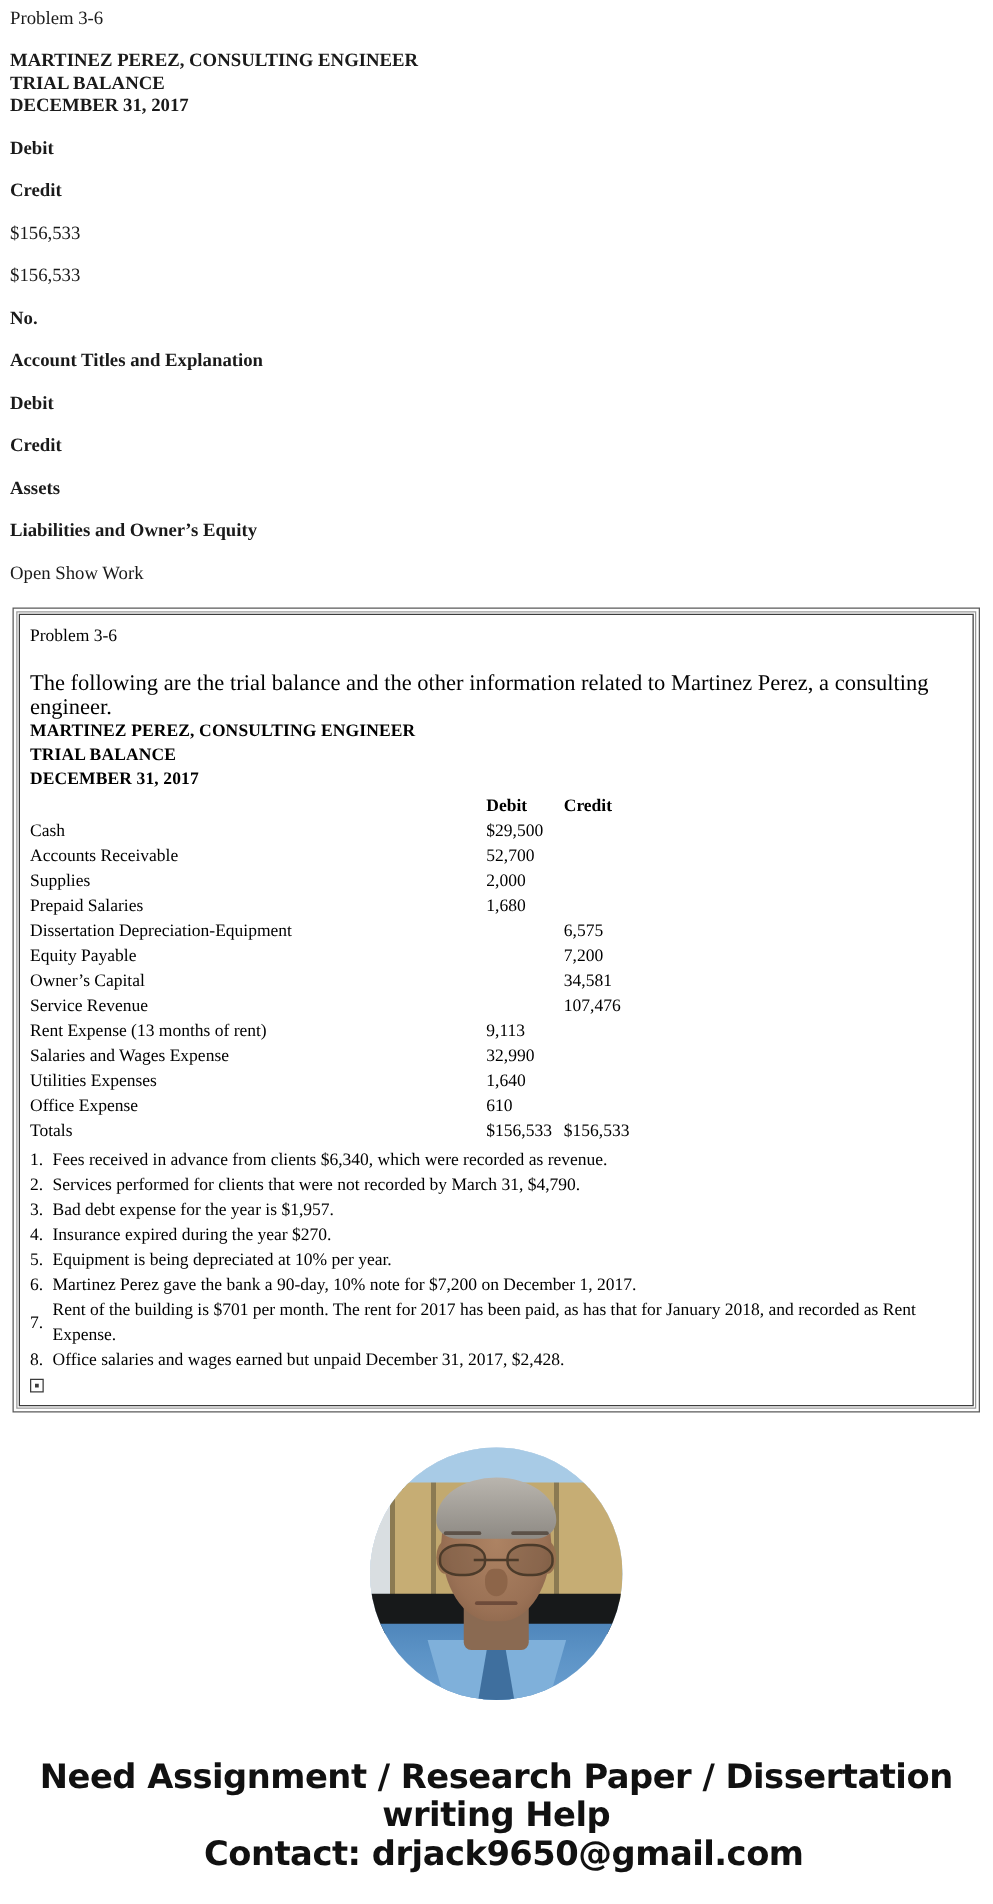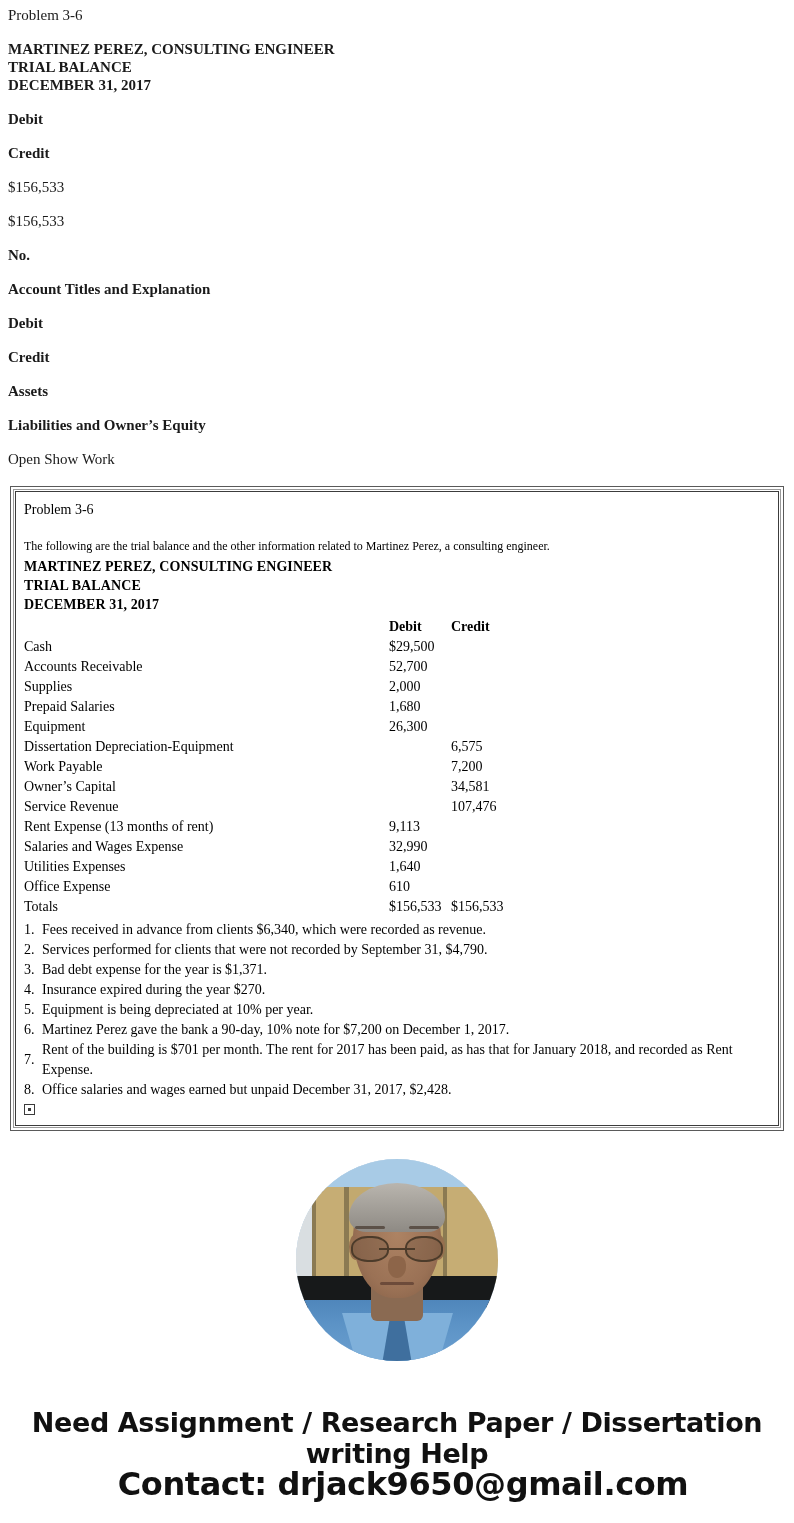--- a/index.html
+++ b/index.html
@@ -86,21 +86,21 @@
     color: #222;
     font-family: "Liberation Serif", serif;
   }
 
   .doc-problem {
     font-size: 14px;
     line-height: 19px;
     margin: 0 0 18px 0;
   }
   .doc-intro {
-    font-size: 12px;
+    font-size: 18px;
     line-height: 19px;
     margin: 0 0 1px 0;
   }
   .doc-head {
     font-size: 14px;
     line-height: 19px;
     font-weight: bold;
     margin: 0;
     letter-spacing: 0.1px;
   }
@@ -326,21 +326,21 @@
     font-family: "DejaVu Sans", "Liberation Sans", sans-serif;
     font-weight: bold;
     color: #111111;
     letter-spacing: -0.4px;
   }
   .promo .l1 {
     font-size: 27px;
     line-height: 31px;
   }
   .promo .l2 {
-    font-size: 32px;
+    font-size: 27px;
     line-height: 31px;
     padding-left: 12px;
   }
 </style>
 </head>
 <body>
 
 <div class="outline">
   <div class="line plain">Problem 3-6</div>
 
@@ -396,31 +396,26 @@
               <td class="c-acct">Supplies</td>
               <td class="c-debit">2,000</td>
               <td class="c-credit"></td>
             </tr>
             <tr>
               <td class="c-acct">Prepaid Salaries</td>
               <td class="c-debit">1,680</td>
               <td class="c-credit"></td>
             </tr>
             <tr>
-              <td class="c-acct">Equipment</td>
-              <td class="c-debit">26,300</td>
-              <td class="c-credit"></td>
-            </tr>
-            <tr>
               <td class="c-acct">Dissertation Depreciation-Equipment</td>
               <td class="c-debit"></td>
               <td class="c-credit">6,575</td>
             </tr>
             <tr>
-              <td class="c-acct">Work Payable</td>
+              <td class="c-acct">Equity Payable</td>
               <td class="c-debit"></td>
               <td class="c-credit">7,200</td>
             </tr>
             <tr>
               <td class="c-acct">Owner’s Capital</td>
               <td class="c-debit"></td>
               <td class="c-credit">34,581</td>
             </tr>
             <tr>
               <td class="c-acct">Service Revenue</td>
@@ -455,25 +450,25 @@
           </tbody>
       </table>
 
       <ul class="adj">
           <li>
             <span class="num">1.</span>
             <span class="txt">Fees received in advance from clients $6,340, which were recorded as revenue.</span>
           </li>
           <li>
             <span class="num">2.</span>
-            <span class="txt">Services performed for clients that were not recorded by September 31, $4,790.</span>
+            <span class="txt">Services performed for clients that were not recorded by March 31, $4,790.</span>
           </li>
           <li>
             <span class="num">3.</span>
-            <span class="txt">Bad debt expense for the year is $1,371.</span>
+            <span class="txt">Bad debt expense for the year is $1,957.</span>
           </li>
           <li>
             <span class="num">4.</span>
             <span class="txt">Insurance expired during the year $270.</span>
           </li>
           <li>
             <span class="num">5.</span>
             <span class="txt">Equipment is being depreciated at 10% per year.</span>
           </li>
           <li>

